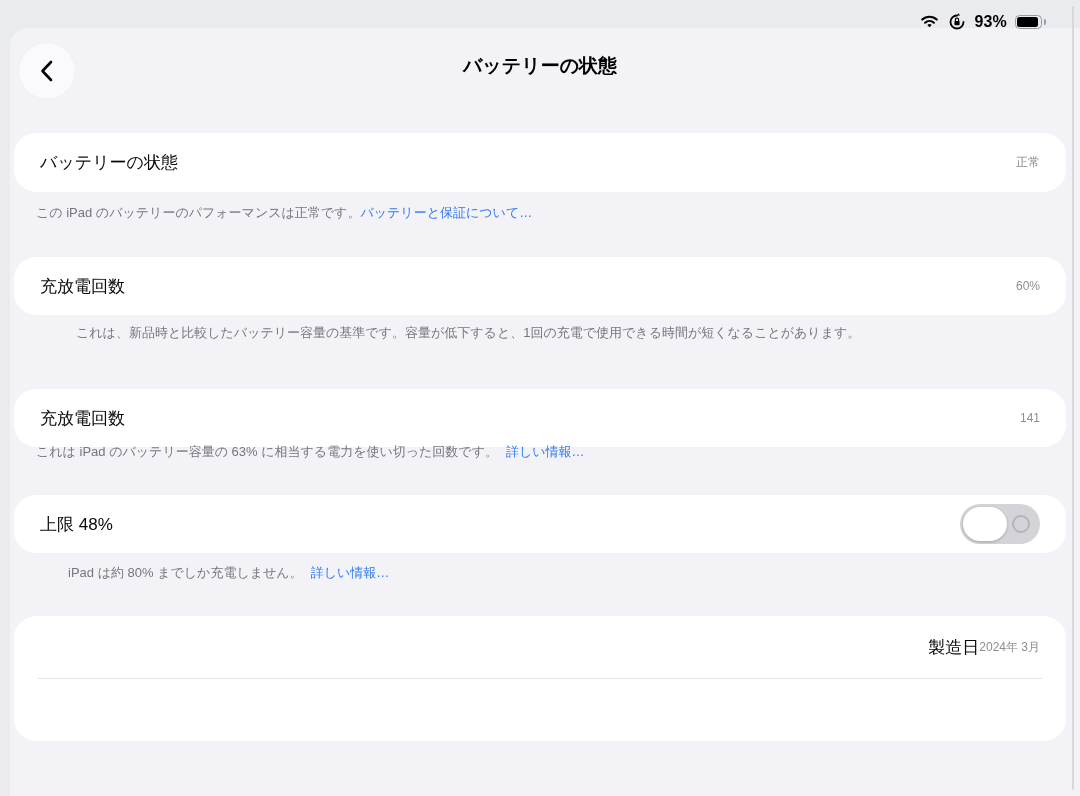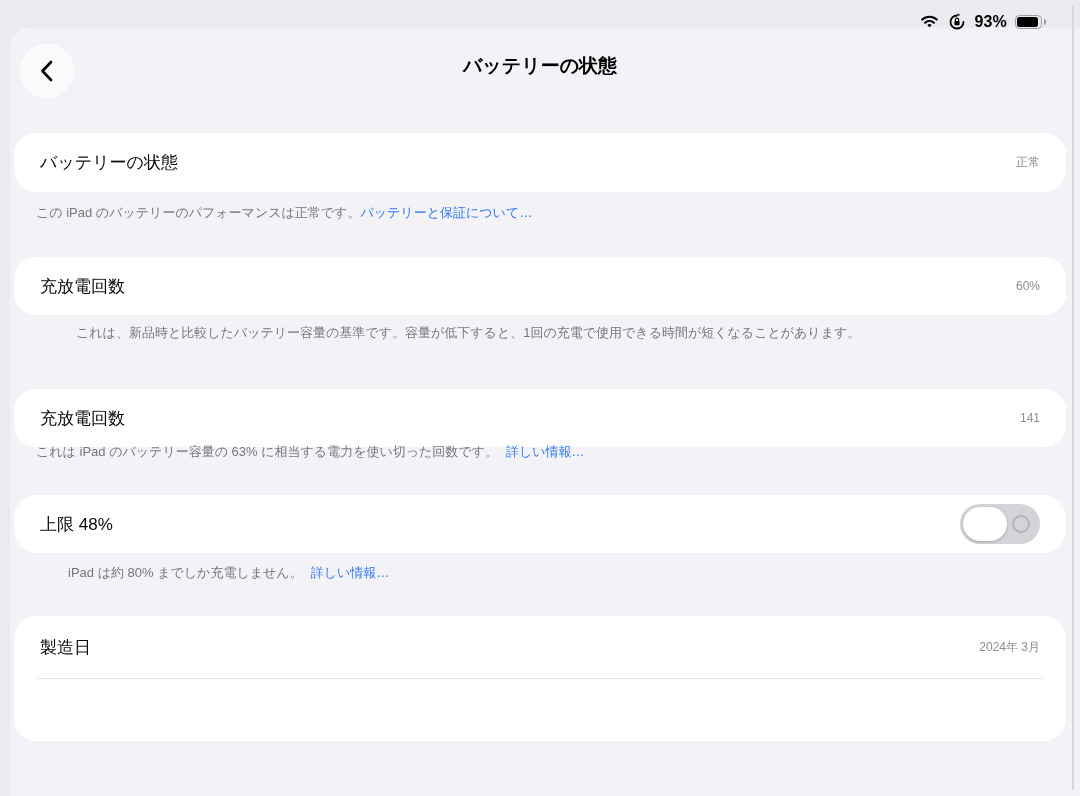--- a/index.html
+++ b/index.html
@@ -42,21 +42,21 @@
   }
   
   .card{
     position:absolute;left:14px;width:1052px;background:#ffffff;border-radius:22px;
     box-sizing:border-box;
   }
   .row{
     display:flex;align-items:center;justify-content:space-between;
     padding:0 26px;box-sizing:border-box;height:100%;
   }
-  .group-row{height:62px;display:flex;align-items:center;justify-content:space-between;
+  .group-row{height:62px;display:flex;align-items:center;justify-content:flex-end;
     padding:0 26px;box-sizing:border-box;}
   .row-label{font-size:17px;color:#0a0a0a;}
   .row-value{font-size:12px;color:#8d8d93;}
   .divider{height:1px;background:#e5e5ea;margin:0 24px;}
   .footnote{
     position:absolute;left:36px;right:46px;font-size:13px;line-height:16px;color:#76767c;
   }
   .footnote a{color:#3079f1;text-decoration:none;cursor:pointer;}
   .footnote .lnk-gap{margin-left:8px;}
   

